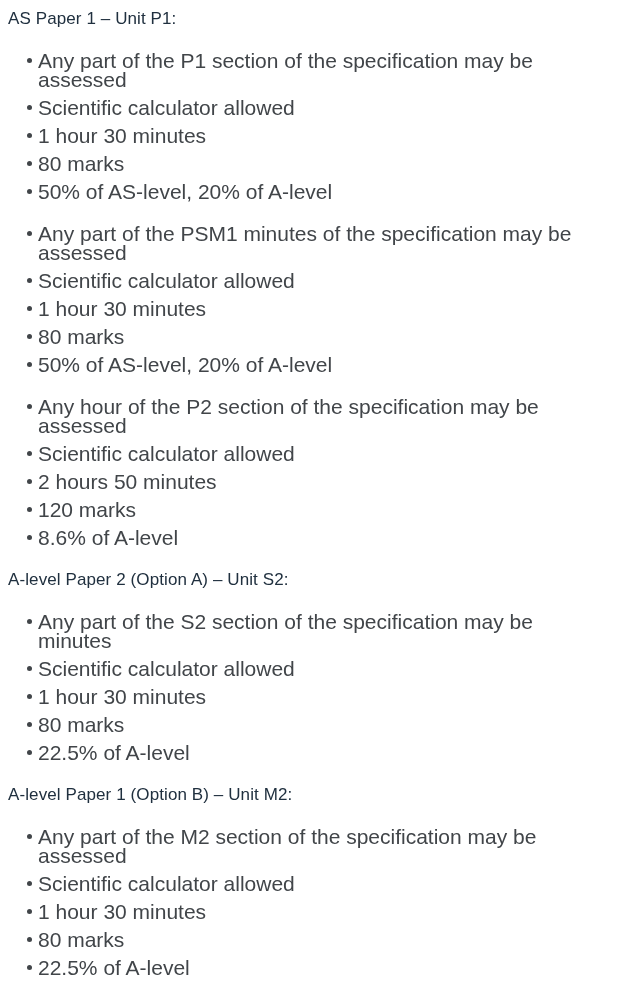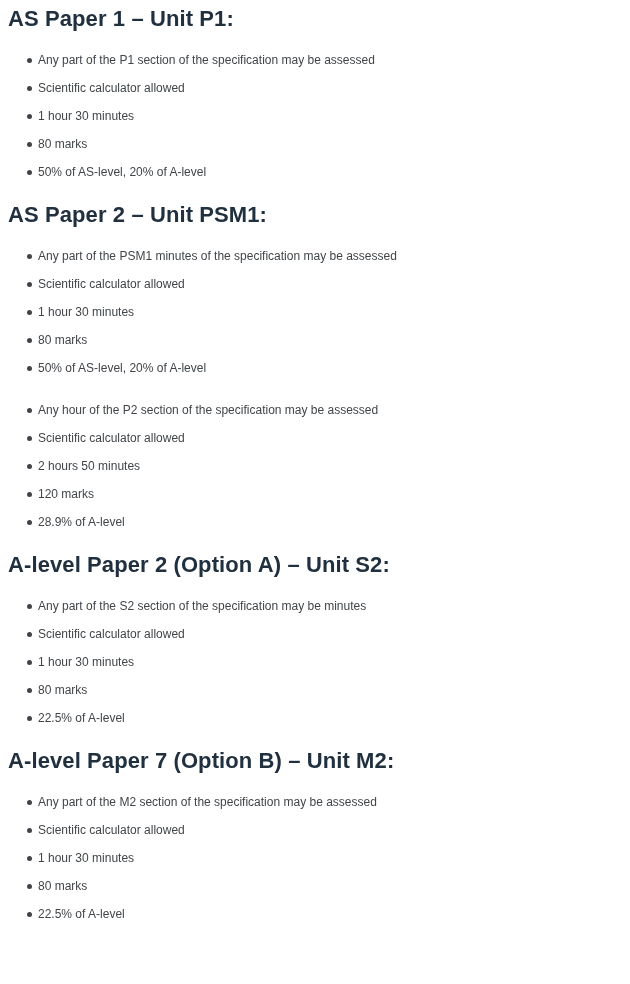--- a/index.html
+++ b/index.html
@@ -11,35 +11,35 @@
     width: 630px;
     min-height: 984px;
     font-family: "Liberation Sans", sans-serif;
     -webkit-font-smoothing: antialiased;
   }
   .doc {
     padding: 9px 20px 10px 8px;
     box-sizing: border-box;
   }
   .section-heading {
-    font-size: 22px;
+    font-size: 17px;
     line-height: 19px;
-    font-weight: bold;
+    font-weight: normal;
     color: var(--heading, #20303f);
     margin: 0 0 23px 0;
     letter-spacing: 0.1px;
   }
   .bullet-list {
     list-style: none;
     margin: 0 0 23px 0;
     padding: 0 0 0 19px;
   }
   .bullet-list li {
     position: relative;
-    font-size: 12px;
+    font-size: 21px;
     line-height: 19px;
     color: var(--body, #414549);
     padding-left: 11px;
     margin-bottom: 9px;
   }
   .bullet-list li:last-child {
     margin-bottom: 0;
   }
   .bullet-list li::before {
     content: "";
@@ -62,53 +62,52 @@
     <ul class="bullet-list">
       <li>Any part of the P1 section of the specification may be assessed</li>
       <li>Scientific calculator allowed</li>
       <li>1 hour 30 minutes</li>
       <li>80 marks</li>
       <li>50% of AS-level, 20% of A-level</li>
     </ul>
   </section>
 
   <section>
-    <h2 class="section-heading">AS Paper 2 – Unit PSM1:</h2>
     <ul class="bullet-list">
       <li>Any part of the PSM1 minutes of the specification may be assessed</li>
       <li>Scientific calculator allowed</li>
       <li>1 hour 30 minutes</li>
       <li>80 marks</li>
       <li>50% of AS-level, 20% of A-level</li>
     </ul>
   </section>
 
   <section>
     <ul class="bullet-list">
       <li>Any hour of the P2 section of the specification may be assessed</li>
       <li>Scientific calculator allowed</li>
       <li>2 hours 50 minutes</li>
       <li>120 marks</li>
-      <li>28.9% of A-level</li>
+      <li>8.6% of A-level</li>
     </ul>
   </section>
 
   <section>
     <h2 class="section-heading">A-level Paper 2 (Option A) – Unit S2:</h2>
     <ul class="bullet-list">
       <li>Any part of the S2 section of the specification may be minutes</li>
       <li>Scientific calculator allowed</li>
       <li>1 hour 30 minutes</li>
       <li>80 marks</li>
       <li>22.5% of A-level</li>
     </ul>
   </section>
 
   <section>
-    <h2 class="section-heading">A-level Paper 7 (Option B) – Unit M2:</h2>
+    <h2 class="section-heading">A-level Paper 1 (Option B) – Unit M2:</h2>
     <ul class="bullet-list">
       <li>Any part of the M2 section of the specification may be assessed</li>
       <li>Scientific calculator allowed</li>
       <li>1 hour 30 minutes</li>
       <li>80 marks</li>
       <li>22.5% of A-level</li>
     </ul>
   </section>
 
 </main>

